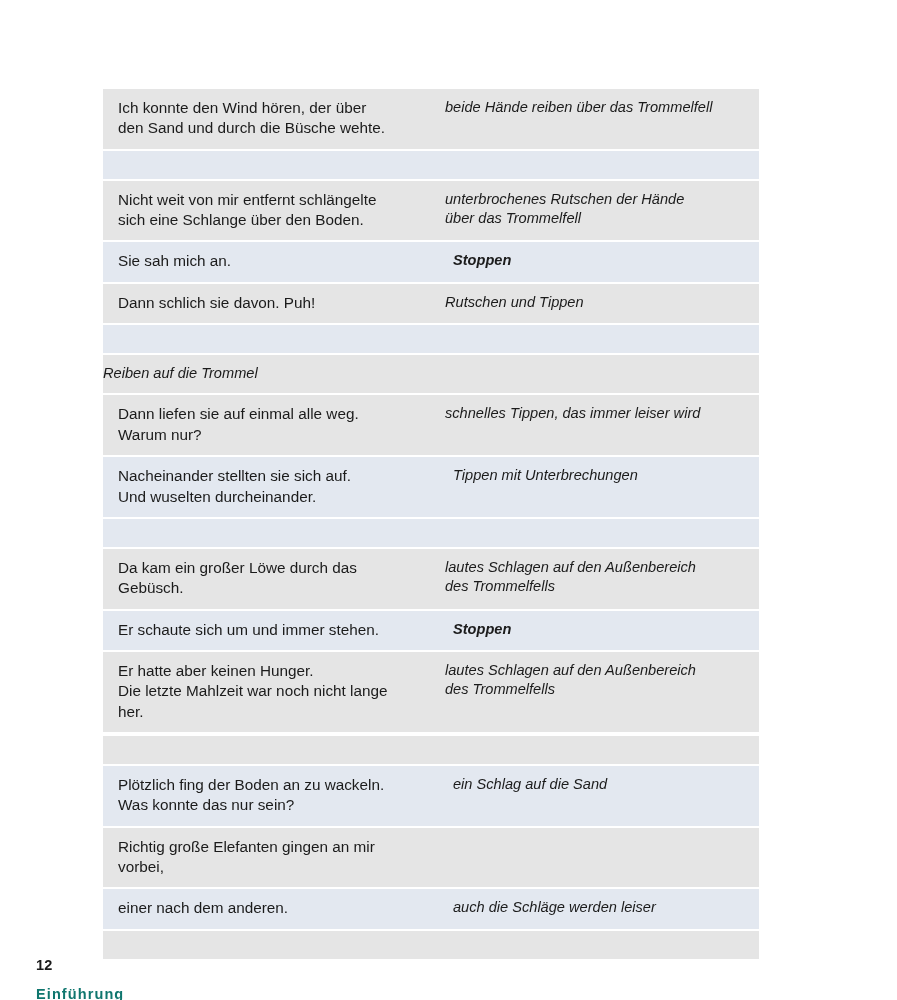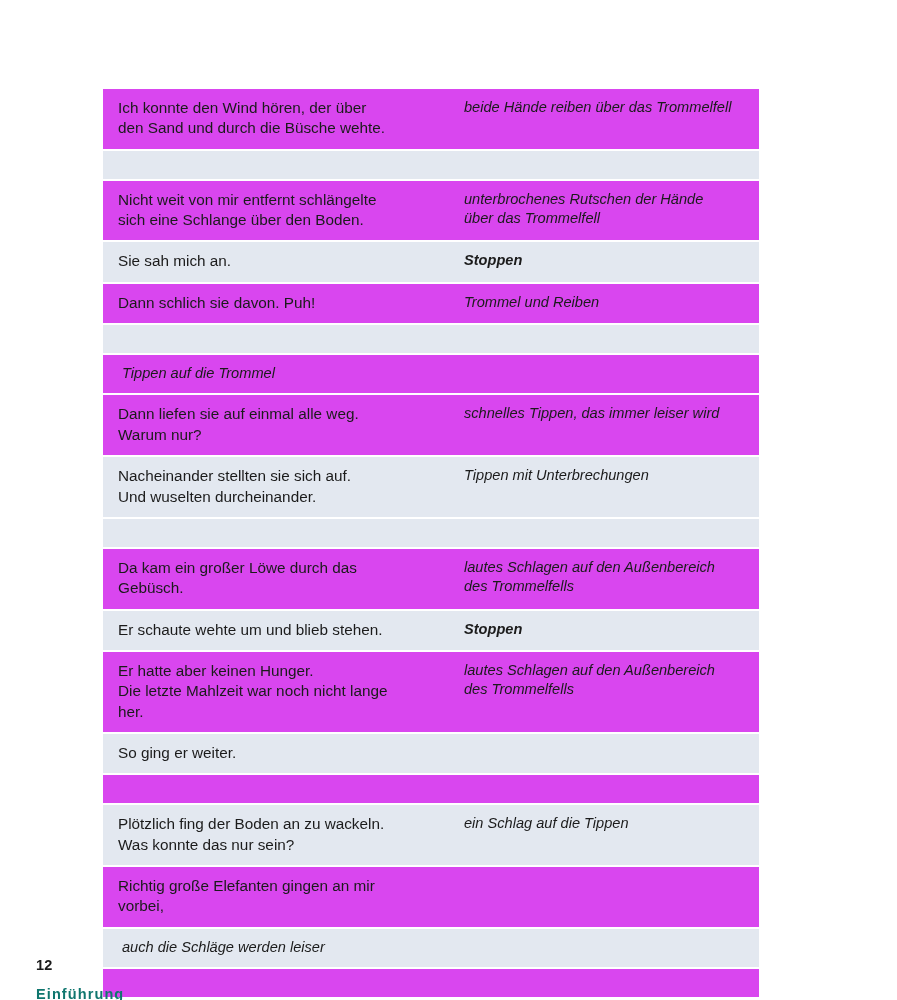--- a/index.html
+++ b/index.html
@@ -33,22 +33,22 @@
   }
 
   .row {
     display: flex;
     width: 100%;
     box-sizing: border-box;
     border-bottom: 2px solid #ffffff;
   }
   .row:last-child { border-bottom: none; }
 
-  .row.shade-light { background: #d946ef; }
-  .row.shade-dark  { background: #e3e8f0; }
+  .row.shade-light { background: #e5e5e5; }
+  .row.shade-dark  { background: #e3e8f0; gap: 8px; }
 
   .cell-left {
     width: 342px;
     min-width: 342px;
     box-sizing: border-box;
     padding: 9px 10px 10px 15px;
     font-size: 15.3px;
     line-height: 1.33;
     color: #1b1b1b;
     font-style: normal;
@@ -57,21 +57,20 @@
 
   .cell-right {
     flex: 1 1 auto;
     box-sizing: border-box;
     padding: 9px 8px 10px 0px;
     font-size: 14.6px;
     line-height: 1.33;
     color: #1b1b1b;
     font-style: italic;
     font-weight: 400;
-    margin-left: 19px;
   }
 
   .cell-right.emphasis {
     font-weight: bold;
     font-style: italic;
   }
 
   
   .row.spacer .cell-left,
   .row.spacer .cell-right {
@@ -120,68 +119,68 @@
       <div class="row shade-light">
         <div class="cell-left">Nicht weit von mir entfernt schlängelte<br>sich eine Schlange über den Boden.</div>
         <div class="cell-right">unterbrochenes Rutschen der Hände<br>über das Trommelfell</div>
       </div>
       <div class="row shade-dark">
         <div class="cell-left">Sie sah mich an.</div>
         <div class="cell-right emphasis">Stoppen</div>
       </div>
       <div class="row shade-light">
         <div class="cell-left">Dann schlich sie davon. Puh!</div>
-        <div class="cell-right">Trommel und Reiben</div>
+        <div class="cell-right">Rutschen und Tippen</div>
       </div>
       <div class="row shade-dark spacer">
         <div class="cell-left"></div>
         <div class="cell-right"></div>
       </div>
       <div class="row shade-light">
-        <div class="cell-right">Tippen auf die Trommel</div>
+        <div class="cell-right">Reiben auf die Trommel</div>
       </div>
       <div class="row shade-light">
         <div class="cell-left">Dann liefen sie auf einmal alle weg.<br>Warum nur?</div>
         <div class="cell-right">schnelles Tippen, das immer leiser wird</div>
       </div>
       <div class="row shade-dark">
         <div class="cell-left">Nacheinander stellten sie sich auf.<br>Und wuselten durcheinander.</div>
         <div class="cell-right">Tippen mit Unterbrechungen</div>
       </div>
       <div class="row shade-dark spacer">
         <div class="cell-left"></div>
         <div class="cell-right"></div>
       </div>
       <div class="row shade-light">
         <div class="cell-left">Da kam ein großer Löwe durch das<br>Gebüsch.</div>
         <div class="cell-right">lautes Schlagen auf den Außenbereich<br>des Trommelfells</div>
       </div>
       <div class="row shade-dark">
-        <div class="cell-left">Er schaute wehte um und blieb stehen.</div>
+        <div class="cell-left">Er schaute sich um und immer stehen.</div>
         <div class="cell-right emphasis">Stoppen</div>
       </div>
       <div class="row shade-light">
         <div class="cell-left">Er hatte aber keinen Hunger.<br>Die letzte Mahlzeit war noch nicht lange<br>her.</div>
         <div class="cell-right">lautes Schlagen auf den Außenbereich<br>des Trommelfells</div>
       </div>
       <div class="row shade-dark">
-        <div class="cell-left">So ging er weiter.</div>
       </div>
       <div class="row shade-light spacer">
         <div class="cell-left"></div>
         <div class="cell-right"></div>
       </div>
       <div class="row shade-dark">
         <div class="cell-left">Plötzlich fing der Boden an zu wackeln.<br>Was konnte das nur sein?</div>
-        <div class="cell-right">ein Schlag auf die Tippen</div>
+        <div class="cell-right">ein Schlag auf die Sand</div>
       </div>
       <div class="row shade-light">
         <div class="cell-left">Richtig große Elefanten gingen an mir<br>vorbei,</div>
       </div>
       <div class="row shade-dark">
+        <div class="cell-left">einer nach dem anderen.</div>
         <div class="cell-right">auch die Schläge werden leiser</div>
       </div>
       <div class="row shade-light spacer">
         <div class="cell-left"></div>
         <div class="cell-right"></div>
       </div>
     </div>
 
   <div id="footer">
     <span class="folio">12</span>

